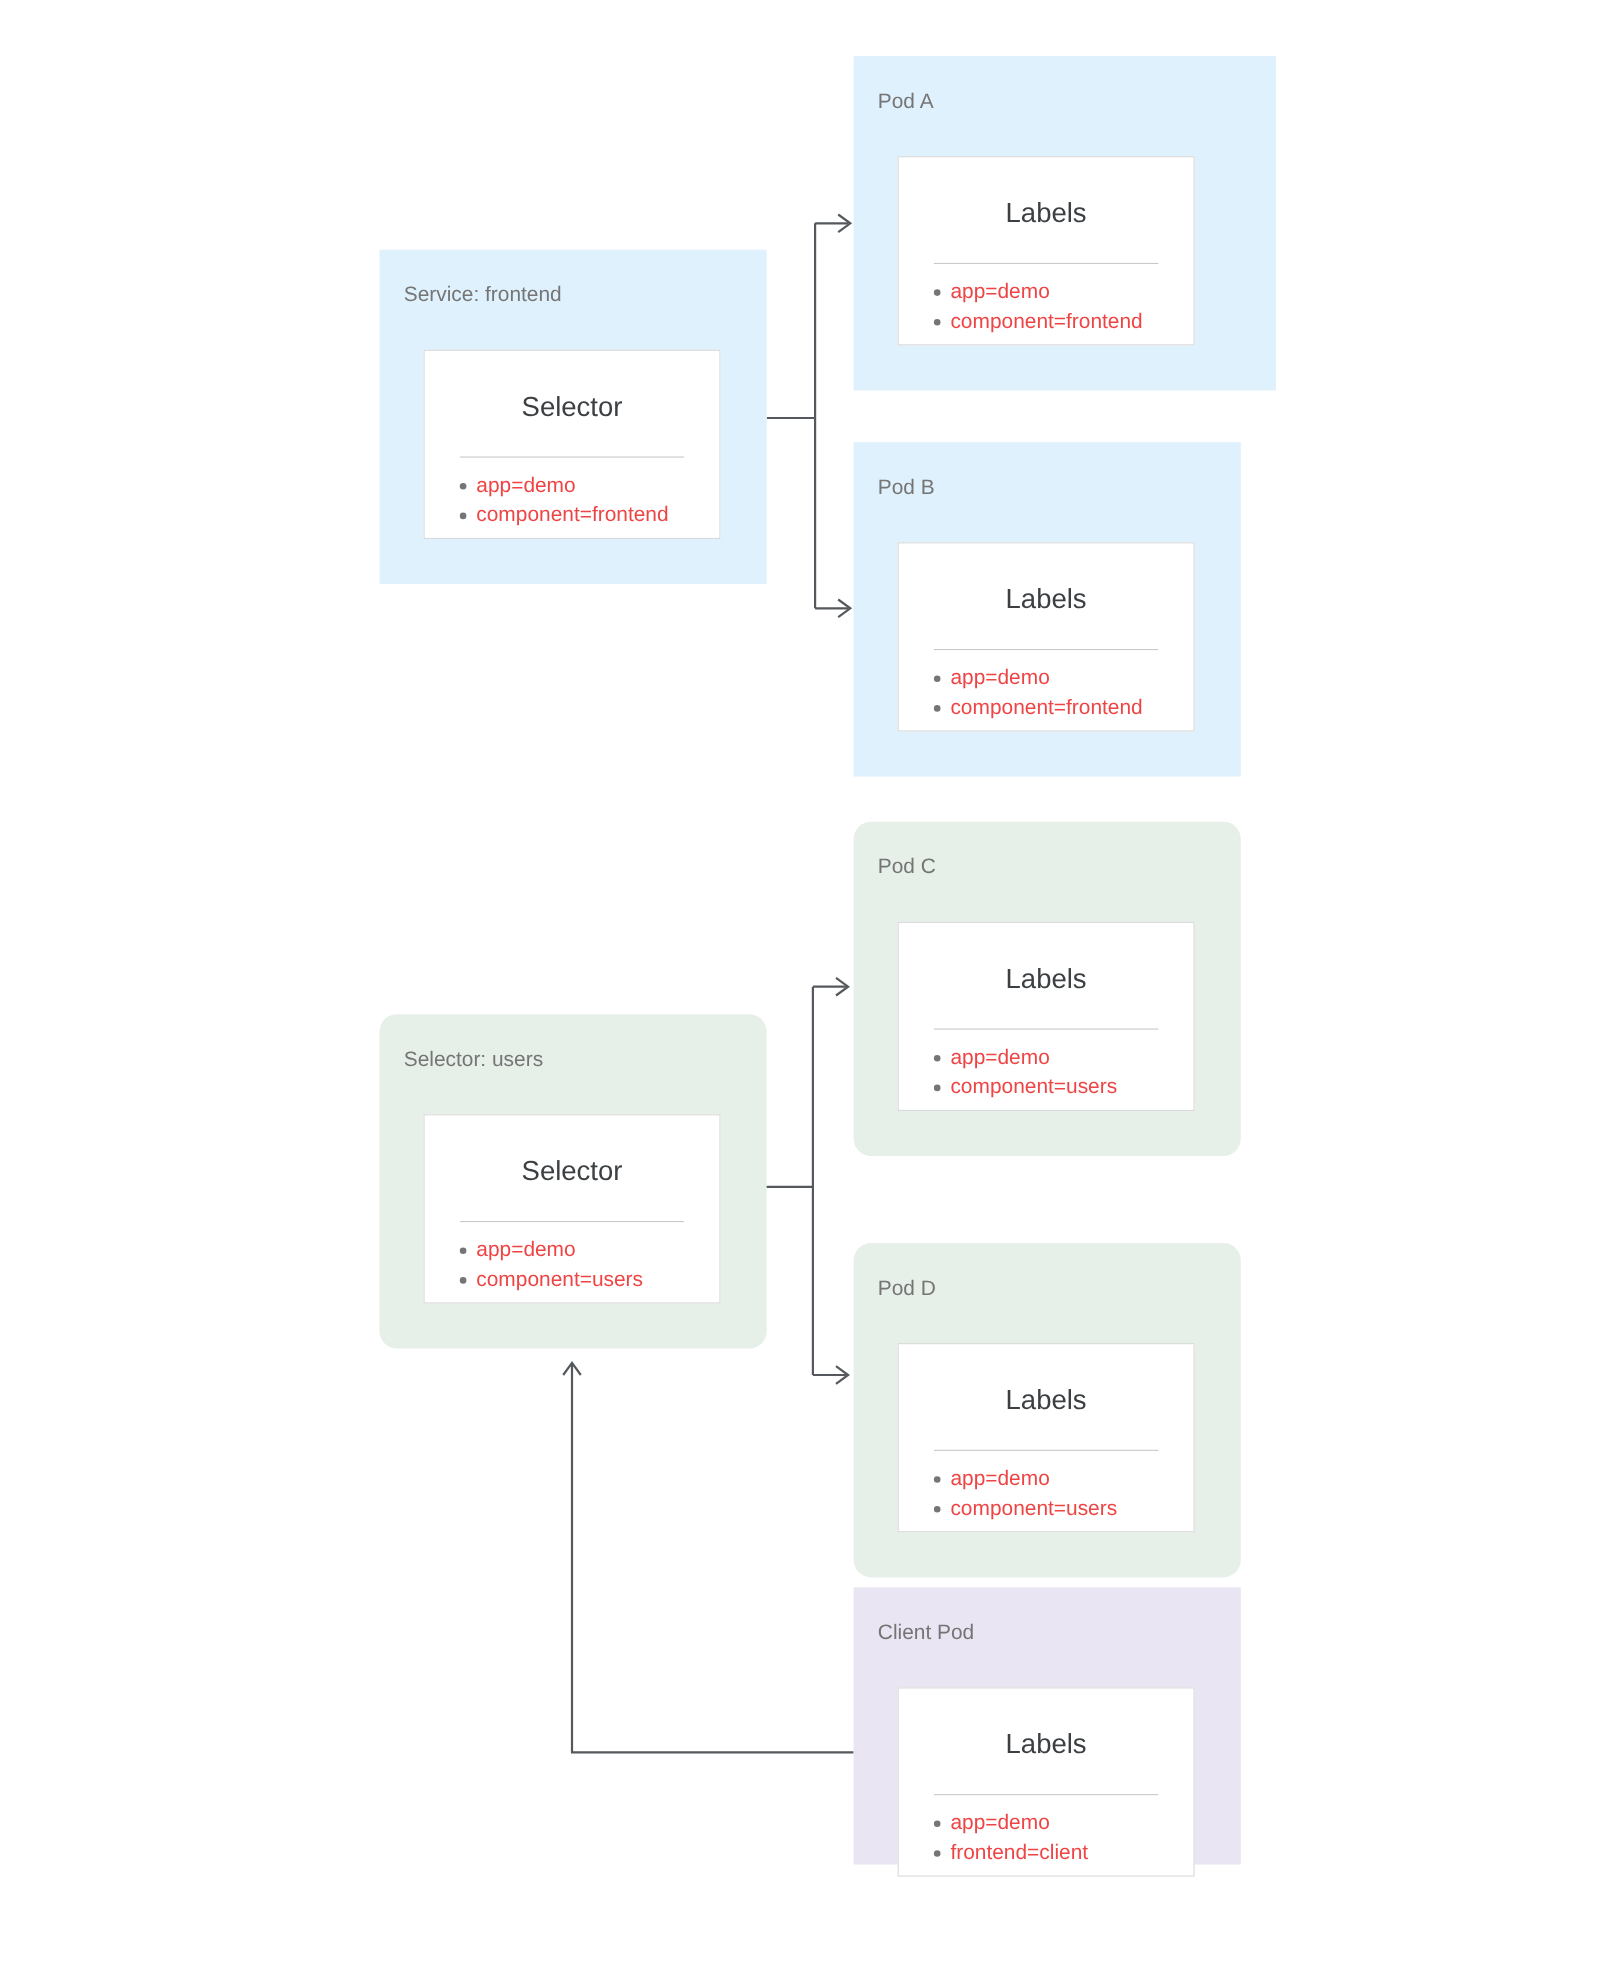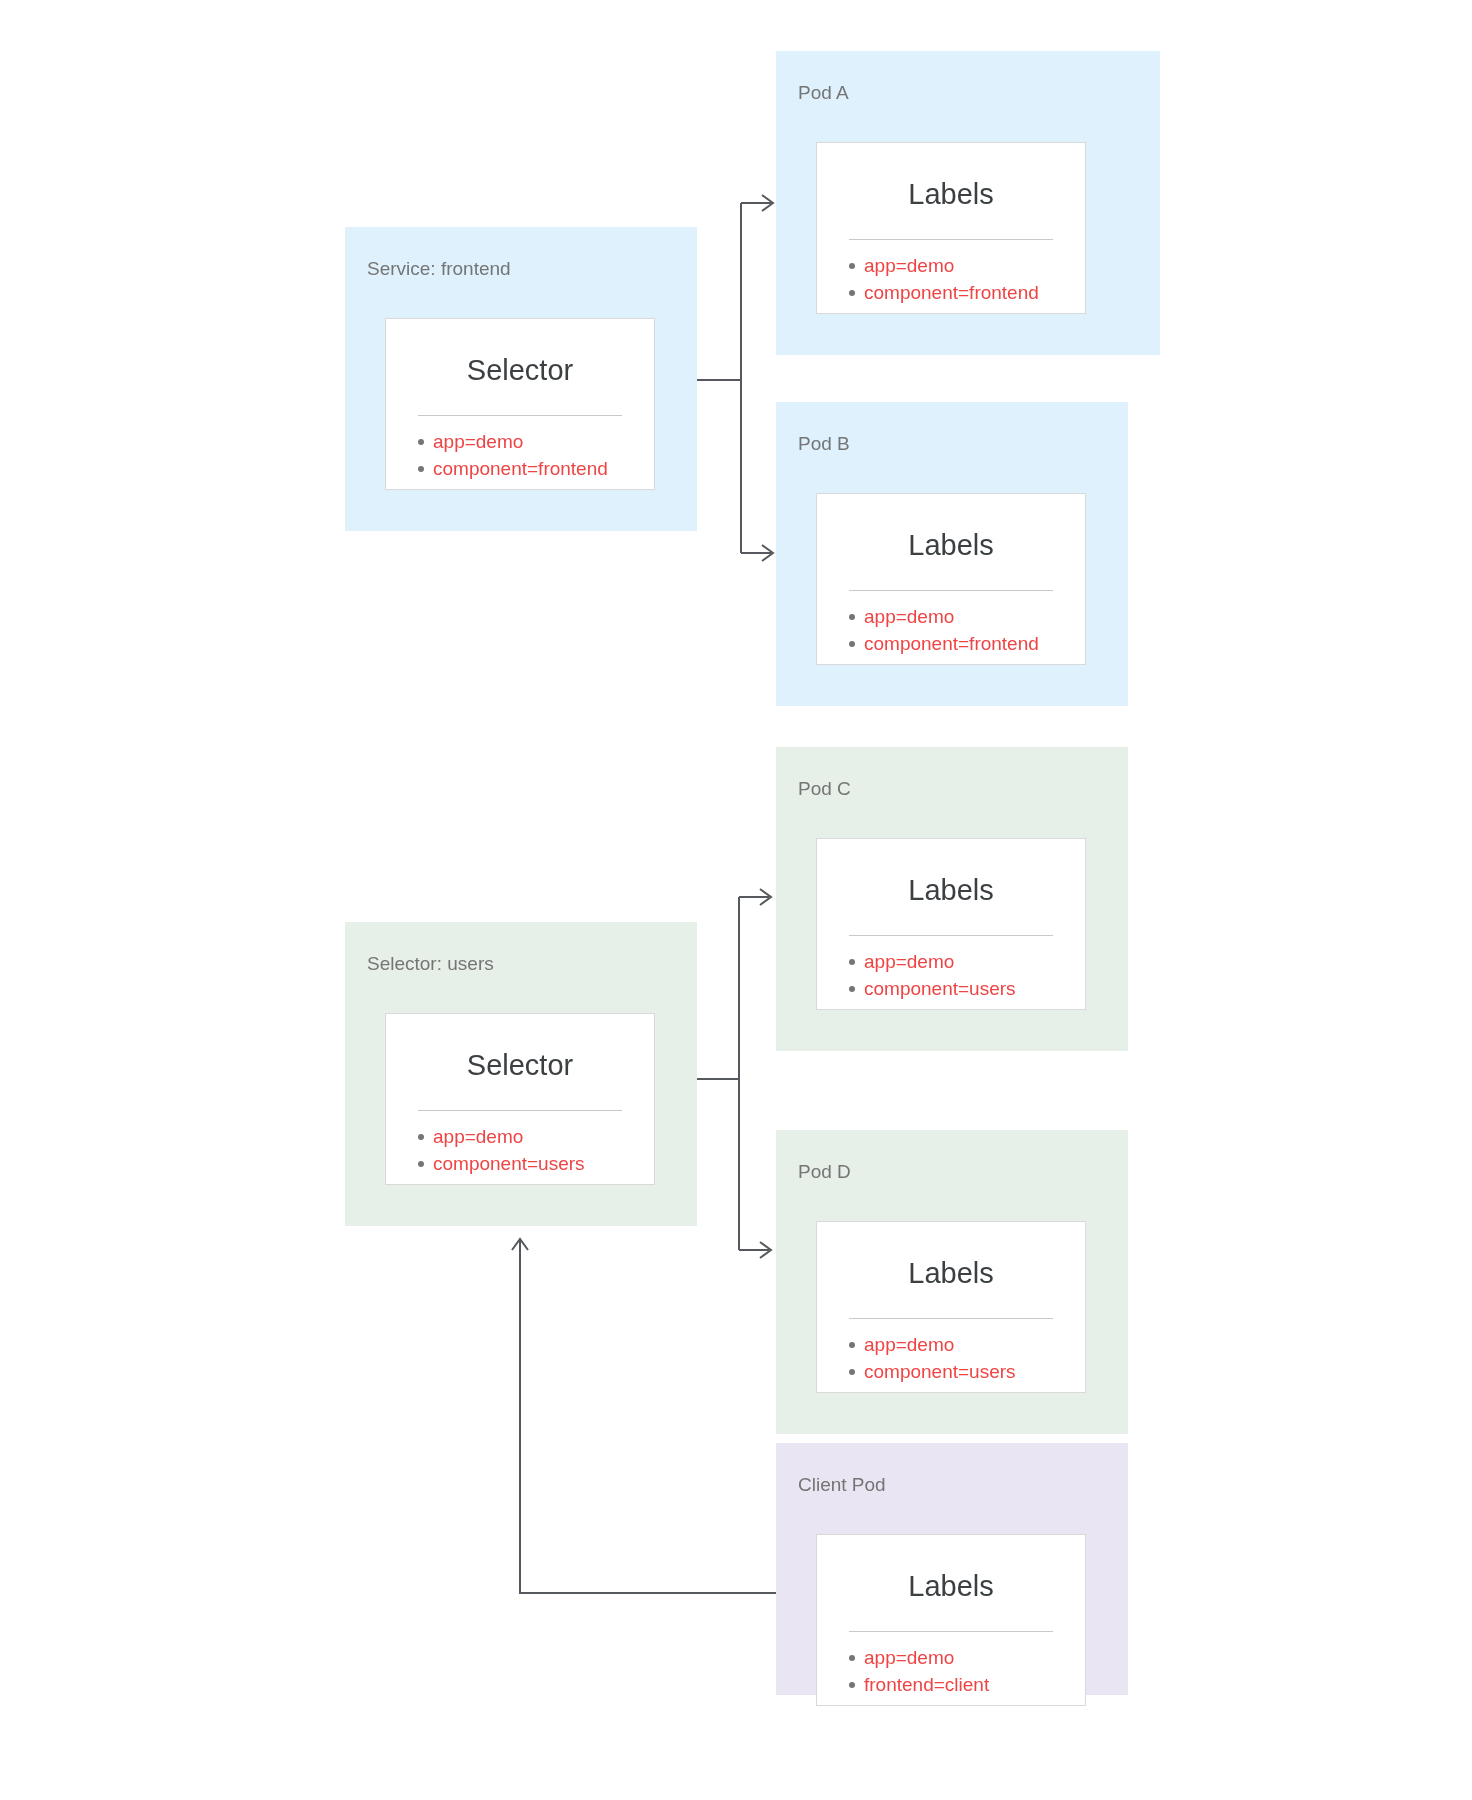--- a/index.html
+++ b/index.html
@@ -22,21 +22,21 @@
     width: 1472px;
     height: 1800px;
     pointer-events: none;
   }
   .group {
     position: absolute;
     width: 352px;
     height: 304px;
   }
   .tint-blue   { background: #dff1fc; }
-  .tint-green  { background: #e7efe9; }
+  .tint-green  { background: #e7efe9; border-radius: 16px; }
   .tint-purple { background: #e9e5f2; }
   .group-label {
     position: absolute;
     left: 22px;
     top: 31px;
     font-size: 19px;
     line-height: 22px;
     color: #757575;
     white-space: nowrap;
   }
@@ -46,21 +46,21 @@
     top: 91px;
     width: 270px;
     height: 172px;
     box-sizing: border-box;
     background: #ffffff;
     border: 1px solid #d9d9d9;
   }
   .card-title {
     margin-top: 36px;
     text-align: center;
-    font-size: 29px;
+    font-size: 25px;
     line-height: 30px;
     color: #3c4043;
   }
   .divider {
     position: absolute;
     left: 32px;
     right: 32px;
     top: 96px;
     border-top: 1px solid #c9c9c9;
   }

